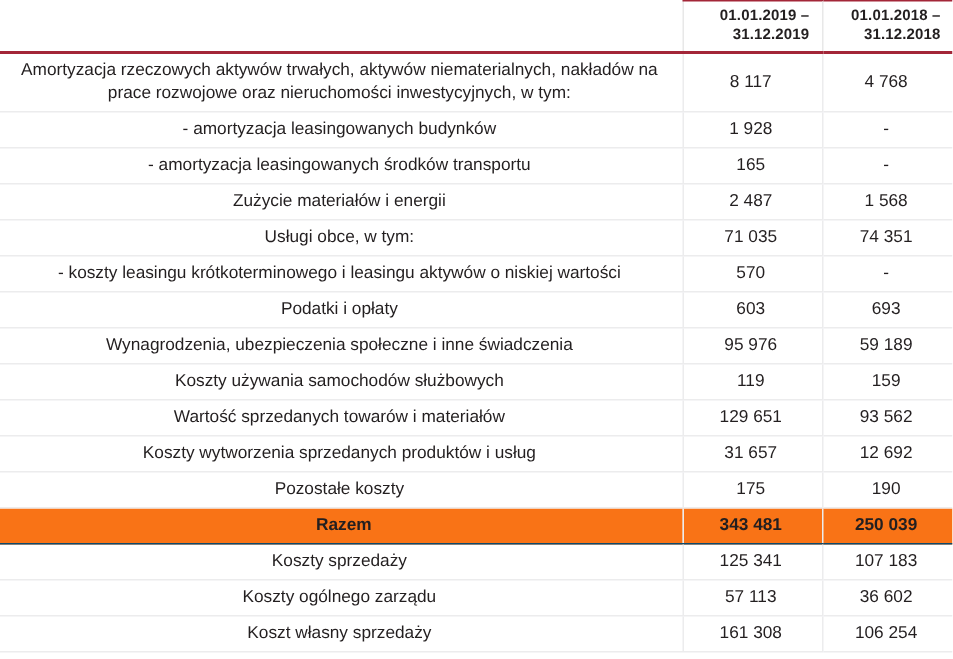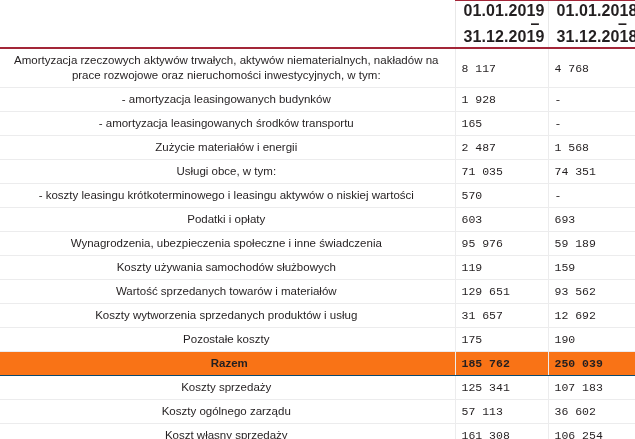--- a/index.html
+++ b/index.html
@@ -26,21 +26,21 @@
     vertical-align: middle;
   }
 
   
   .col-desc  { width: 455px; }
   .col-num   { width: 93px; }
   .col-num2  { width: 87px; }
 
   
   .hdr-row th {
-    font-size: 16px;
+    font-size: 10px;
     font-weight: bold;
     color: #231f20;
     text-align: right;
     line-height: 13px;
     padding: 3px 8px 4px 8px;
     letter-spacing: 0.1px;
   }
   .hdr-blank {
     border-bottom: 2.5px solid #a32638;
   }
@@ -55,24 +55,23 @@
     font-size: 11.5px;
     line-height: 15px;
     border-bottom: 1px solid #ececed;
   }
   .row .desc {
     padding: 4px 10px 4px 8px;
     text-align: center;
   }
   .row .num {
     padding: 4px 8px 4px 6px;
-    text-align: left;
+    text-align: center;
     white-space: nowrap;
     border-left: 1px solid #ececed;
-    font-family: Liberation Mono, monospace;
   }
 
   .row.indent .desc {
   }
 
   
   .row.total > td {
     background: #f97316;
     font-weight: bold;
     border-bottom: 1px solid #0c4a6e;
@@ -162,21 +161,21 @@
         <td class="num">31 657</td>
         <td class="num">12 692</td>
       </tr>
       <tr class="row">
         <td class="desc">Pozostałe koszty</td>
         <td class="num">175</td>
         <td class="num">190</td>
       </tr>
       <tr class="row total">
         <td class="desc">Razem</td>
-        <td class="num">185 762</td>
+        <td class="num">343 481</td>
         <td class="num">250 039</td>
       </tr>
       <tr class="row">
         <td class="desc">Koszty sprzedaży</td>
         <td class="num">125 341</td>
         <td class="num">107 183</td>
       </tr>
       <tr class="row">
         <td class="desc">Koszty ogólnego zarządu</td>
         <td class="num">57 113</td>

